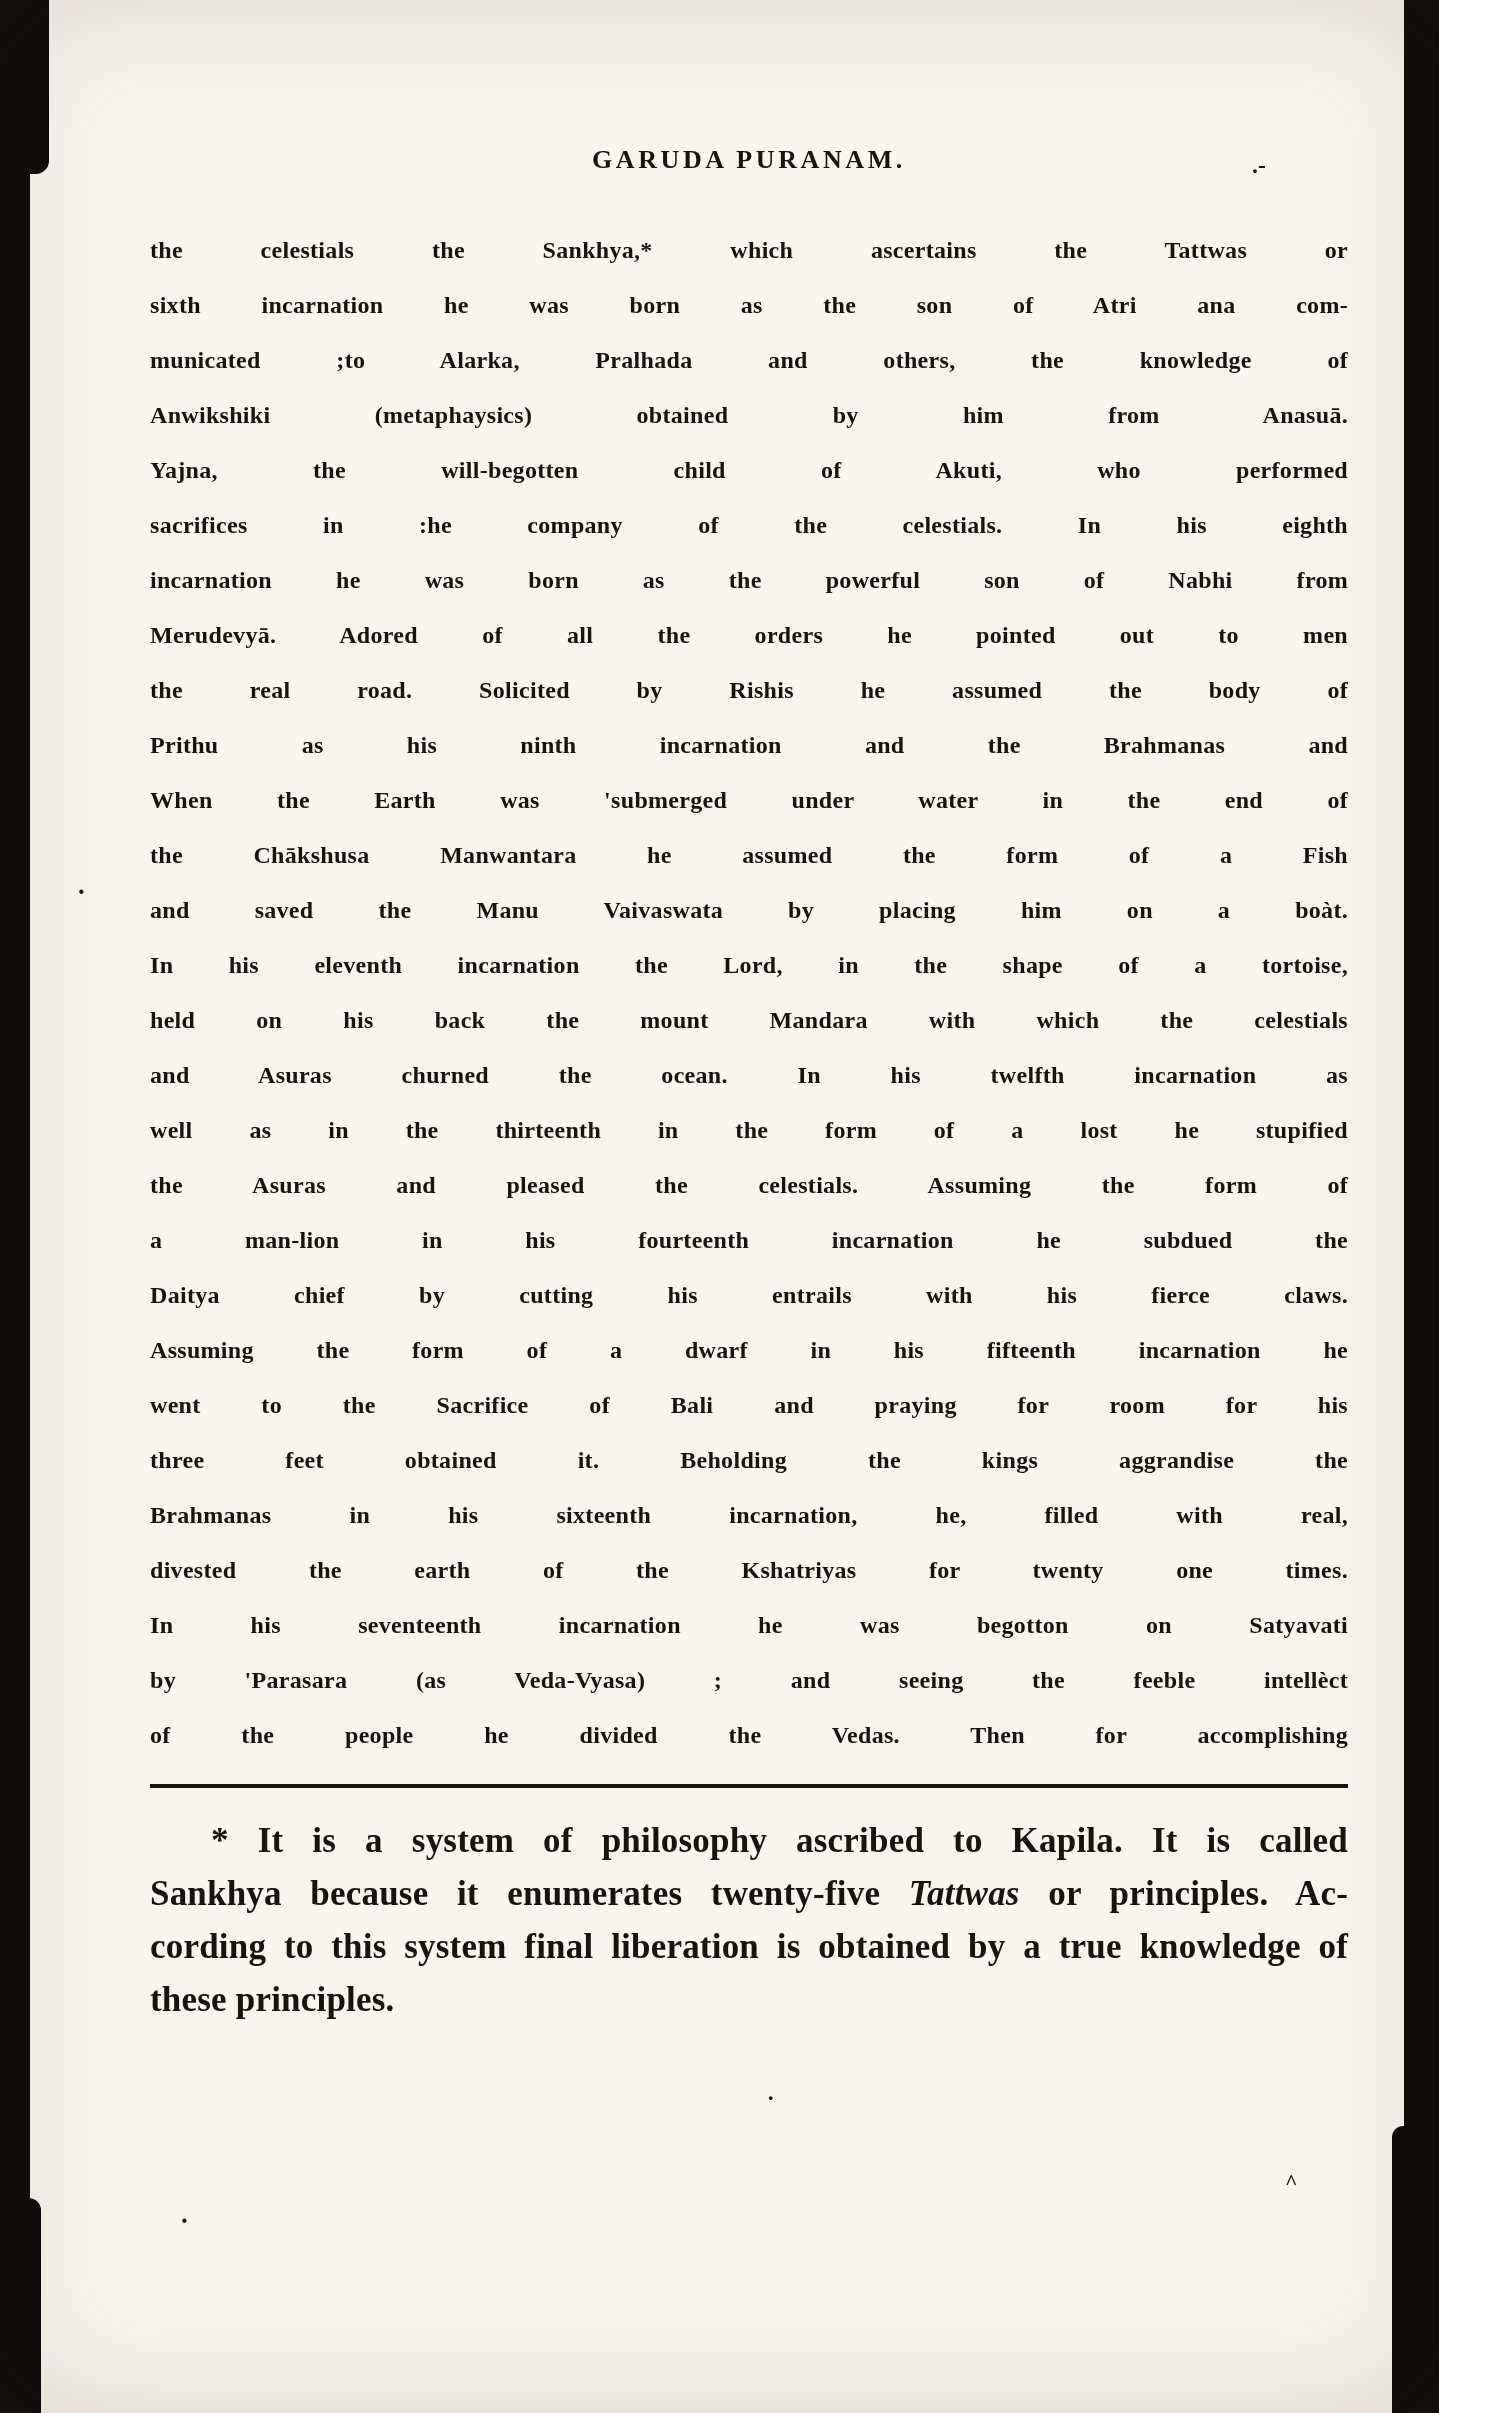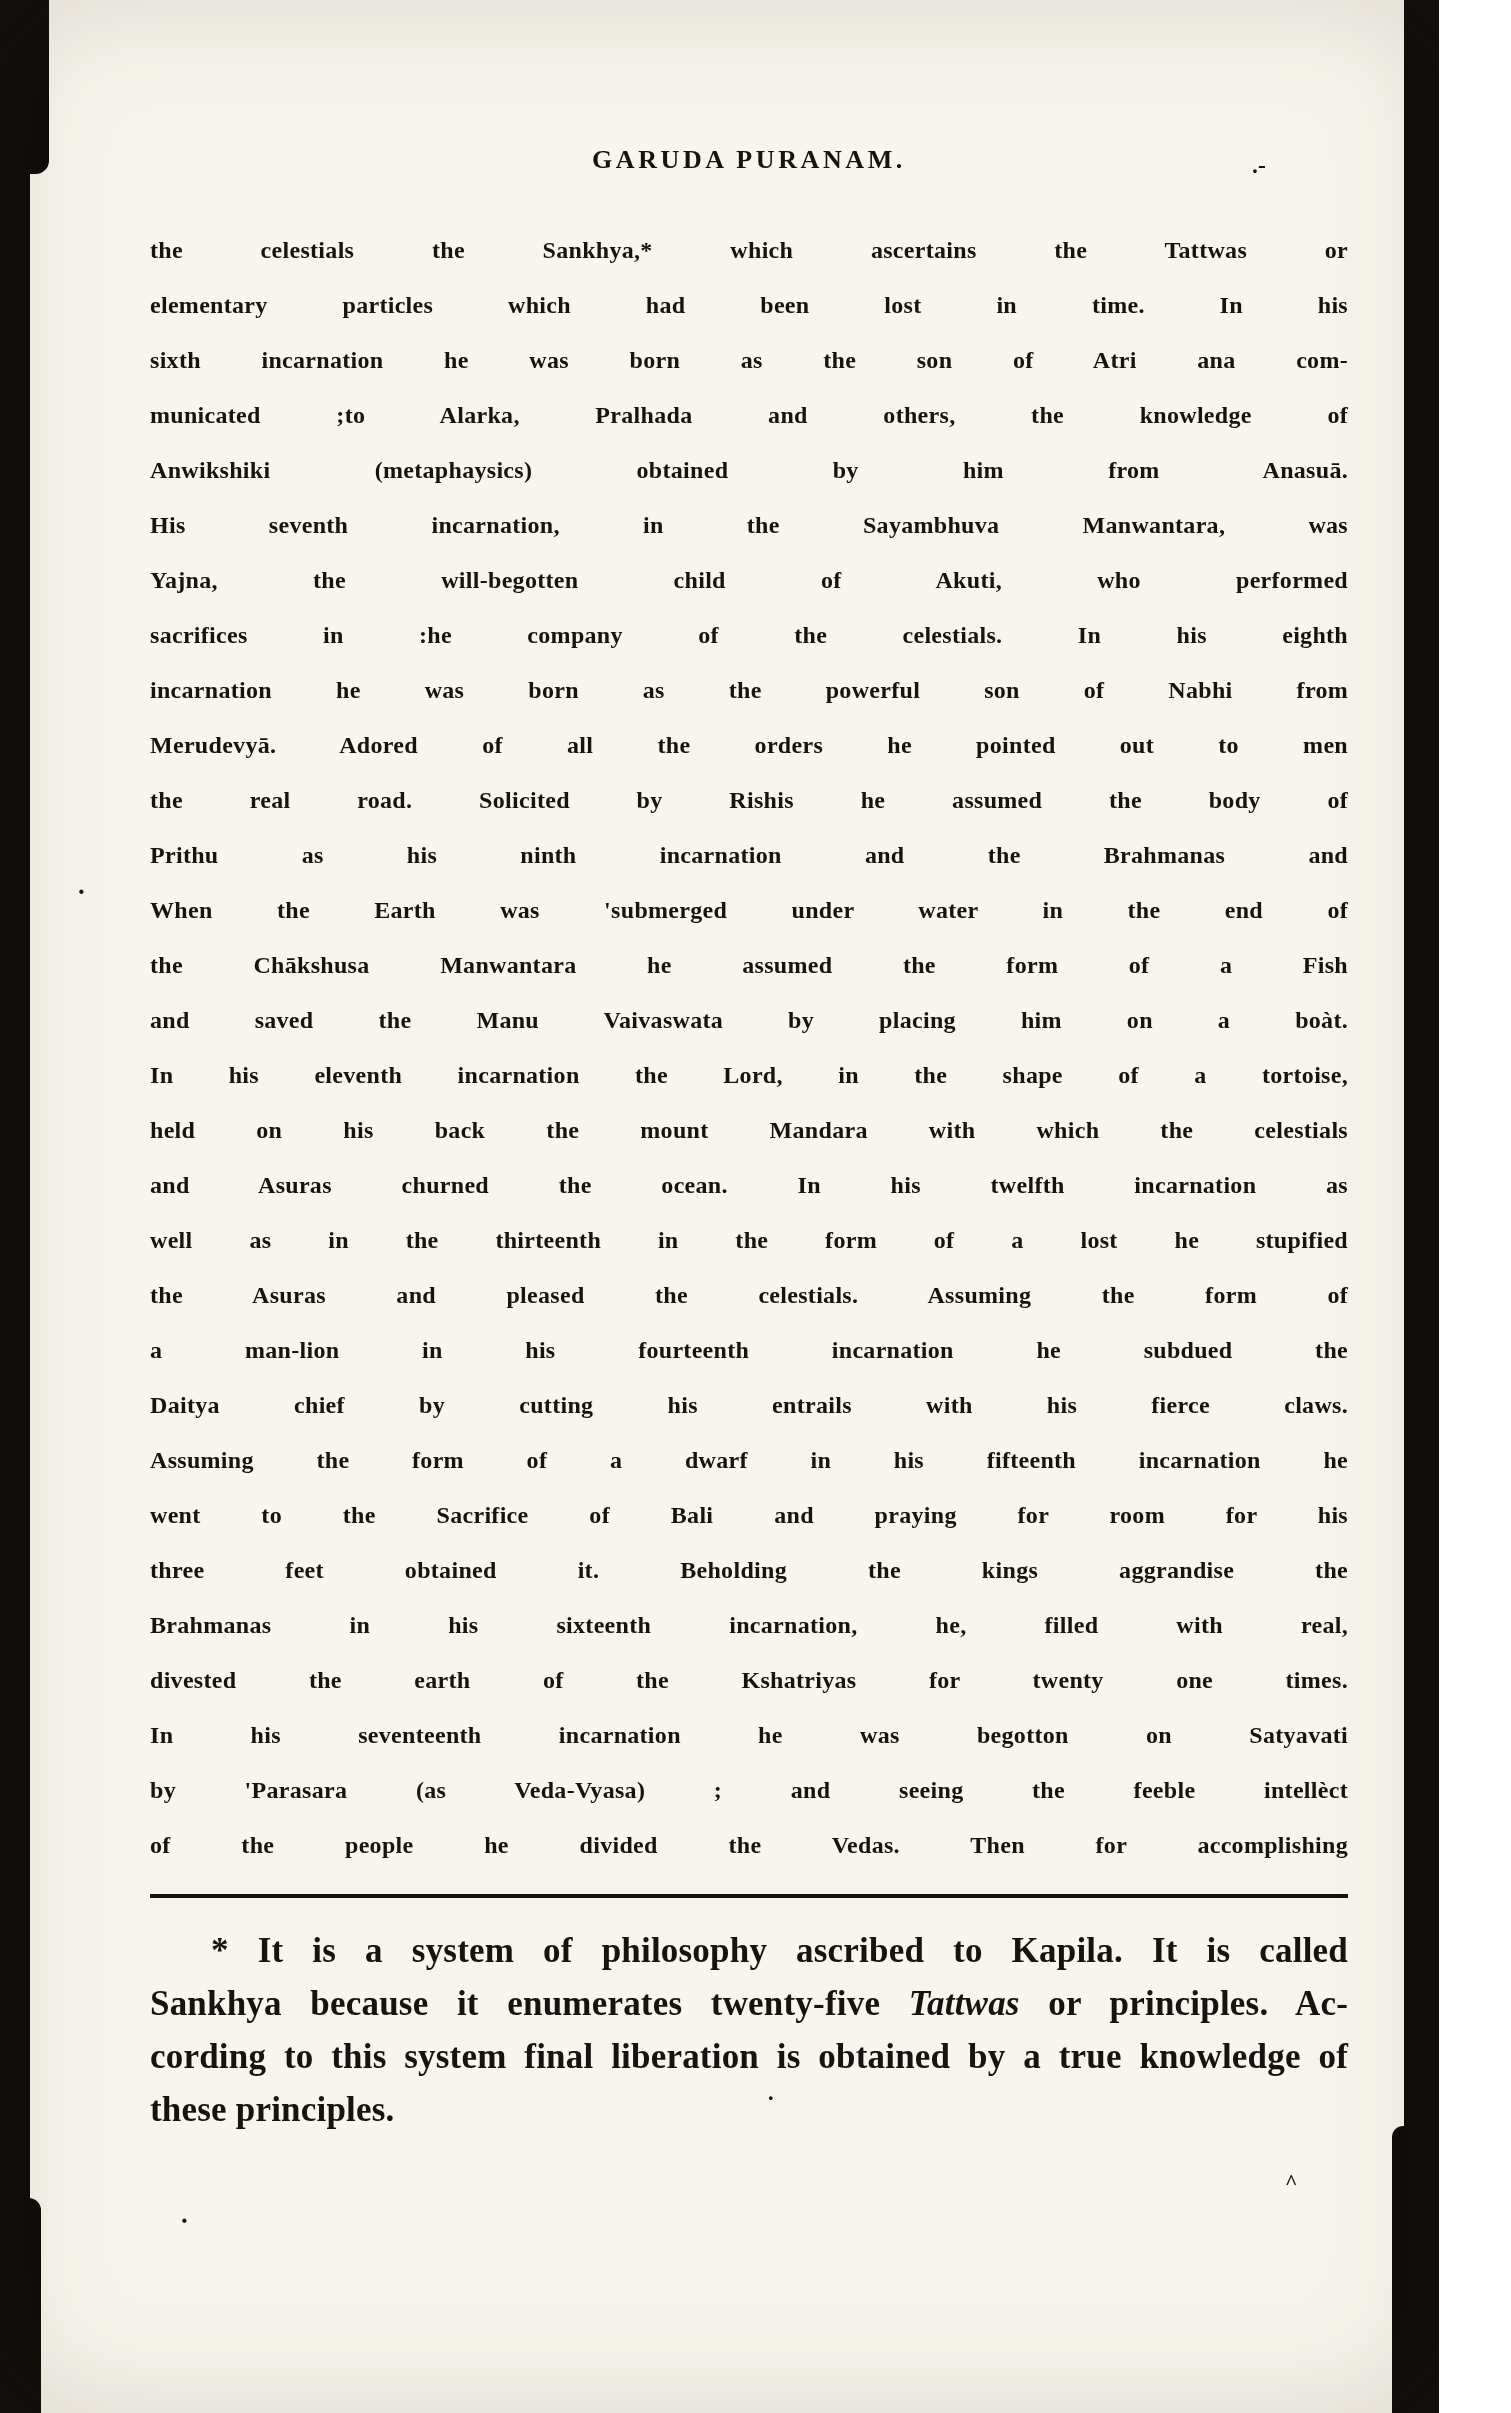--- a/index.html
+++ b/index.html
@@ -87,25 +87,23 @@
   <div class="edge edge-left"></div>
   <div class="edge edge-left-top"></div>
   <div class="edge edge-left-bottom"></div>
   <div class="edge edge-right"></div>
   <div class="edge edge-right-bottom"></div>
 
   <div class="content">
     <div class="running-header">GARUDA PURANAM.</div>
     <div class="body-text">
         <div class="line">the celestials the Sankhya,* which ascertains the Tattwas or</div>
-        <div class="line">elementary particles which had been lost in time. In his</div>
         <div class="line">sixth incarnation he was born as the son of Atri ana com-</div>
         <div class="line">municated ;to Alarka, Pralhada and others, the knowledge of</div>
         <div class="line">Anwikshiki (metaphaysics) obtained by him from Anasuā.</div>
-        <div class="line">His seventh incarnation, in the Sayambhuva Manwantara, was</div>
         <div class="line">Yajna, the will-begotten child of Akuti, who performed</div>
         <div class="line">sacrifices in :he company of the celestials. In his eighth</div>
         <div class="line">incarnation he was born as the powerful son of Nabhi from</div>
         <div class="line">Merudevyā. Adored of all the orders he pointed out to men</div>
         <div class="line">the real road. Solicited by Rishis he assumed the body of</div>
         <div class="line">Prithu as his ninth incarnation and the Brahmanas and</div>
         <div class="line">When the Earth was 'submerged under water in the end of</div>
         <div class="line">the Chākshusa Manwantara he assumed the form of a Fish</div>
         <div class="line">and saved the Manu Vaivaswata by placing him on a boàt.</div>
         <div class="line">In his eleventh incarnation the Lord, in the shape of a tortoise,</div>

